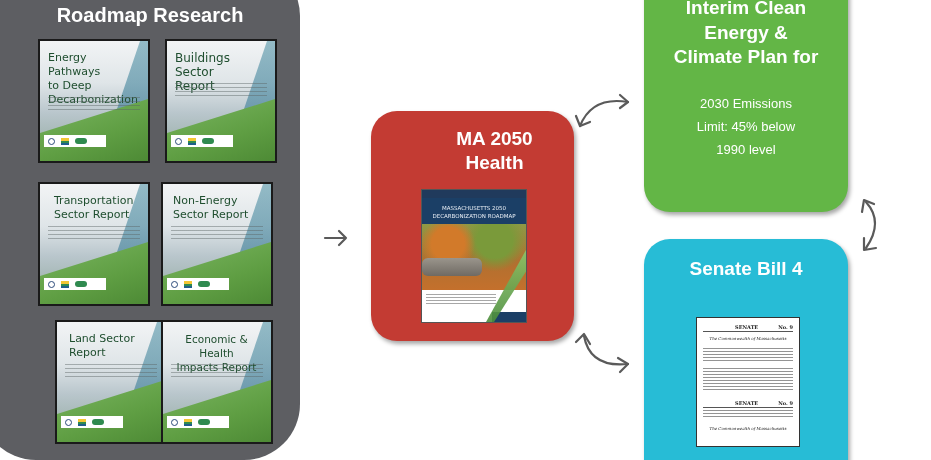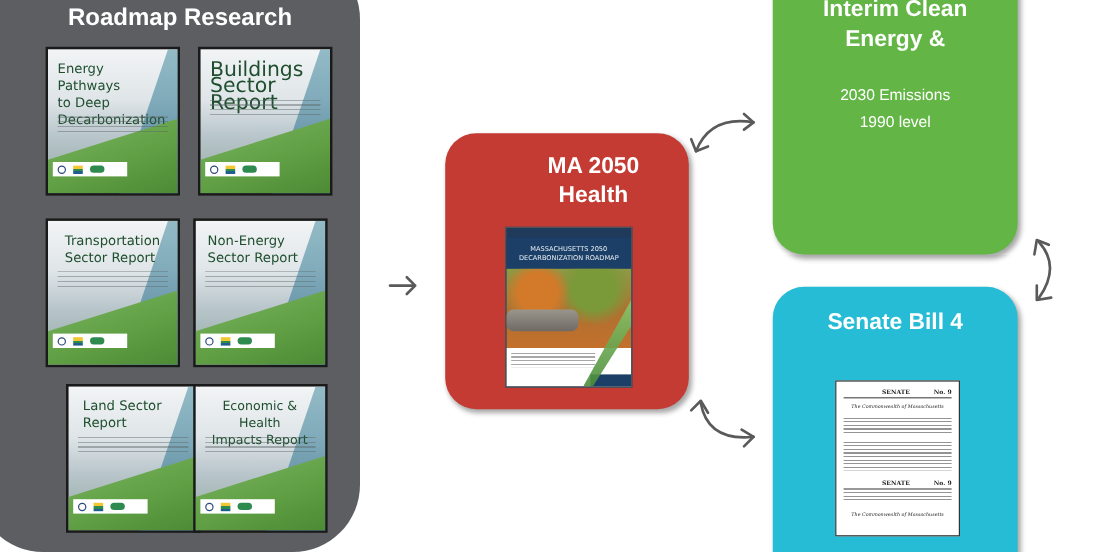--- a/index.html
+++ b/index.html
@@ -127,21 +127,21 @@
   <div class="logo-strip">
     <span class="logo-dot"></span>
     <span class="logo-sq"></span>
     <span class="logo-circ"></span>
   </div>
 </div>
 
 <div class="cover" style="left:165px; top:39px;">
   <div class="wedge-blue"></div>
   <div class="wedge-green"></div>
-  <div class="cover-title" style="font-size:17px;">
+  <div class="cover-title" style="font-size:12px;">
     <div>Buildings Sector</div>
     <div>Report</div>
   </div>
   <div class="cover-sub" style="top:42px;"></div>
   <div class="logo-strip">
     <span class="logo-dot"></span>
     <span class="logo-sq"></span>
     <span class="logo-circ"></span>
   </div>
 </div>
@@ -227,23 +227,25 @@
       <div class="roadmap-date"></div>
     </div>
     <div class="roadmap-diag"></div>
   </div>
 </div>
 
 <div class="box box-green">
   <div class="box-title" style="margin-top:26px; font-size:19px; line-height:24.5px;">
     <div>Interim Clean</div>
     <div>Energy &amp;</div>
+    <div>Climate Plan for</div>
   </div>
   <div style="margin-top:22px; font-size:13px; line-height:23px;">
     <div>2030 Emissions</div>
+    <div>Limit: 45% below</div>
     <div>1990 level</div>
   </div>
 </div>
 
 <div class="box box-blue">
   <div class="box-title" style="margin-top:18px;">Senate Bill 4</div>
   <div class="bill-doc">
     <div class="bill-hdr" style="top:6px;">
       <span style="margin-left:12px;">SENATE</span>
       <span style="float:right;">No. 9</span>

